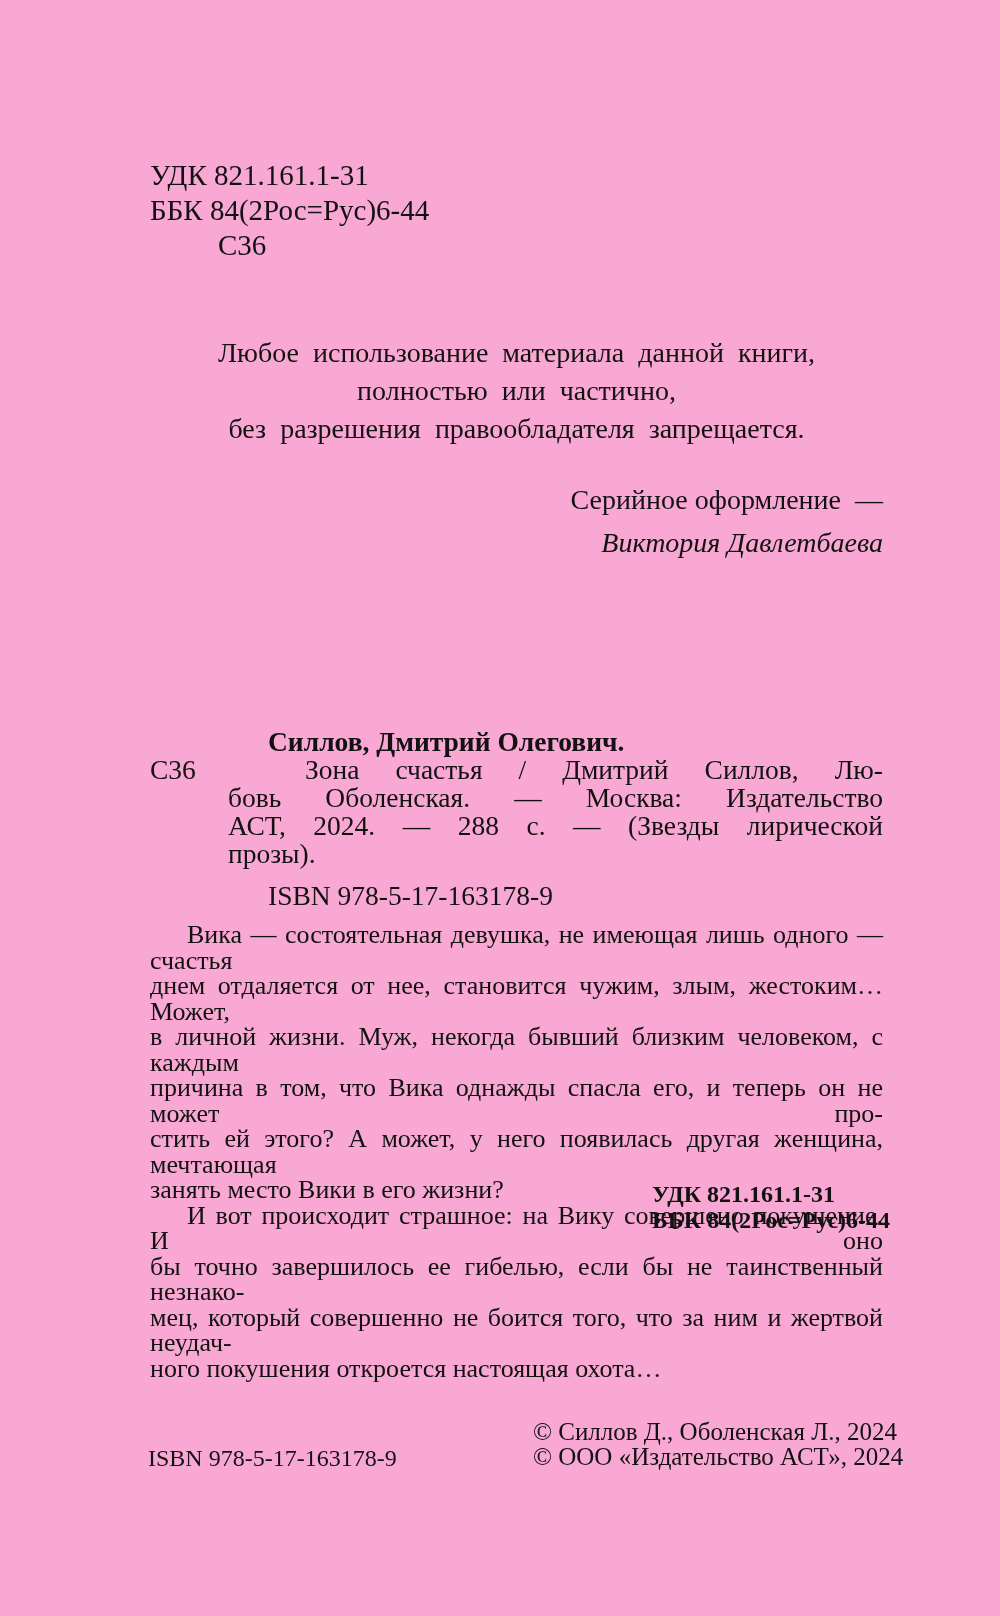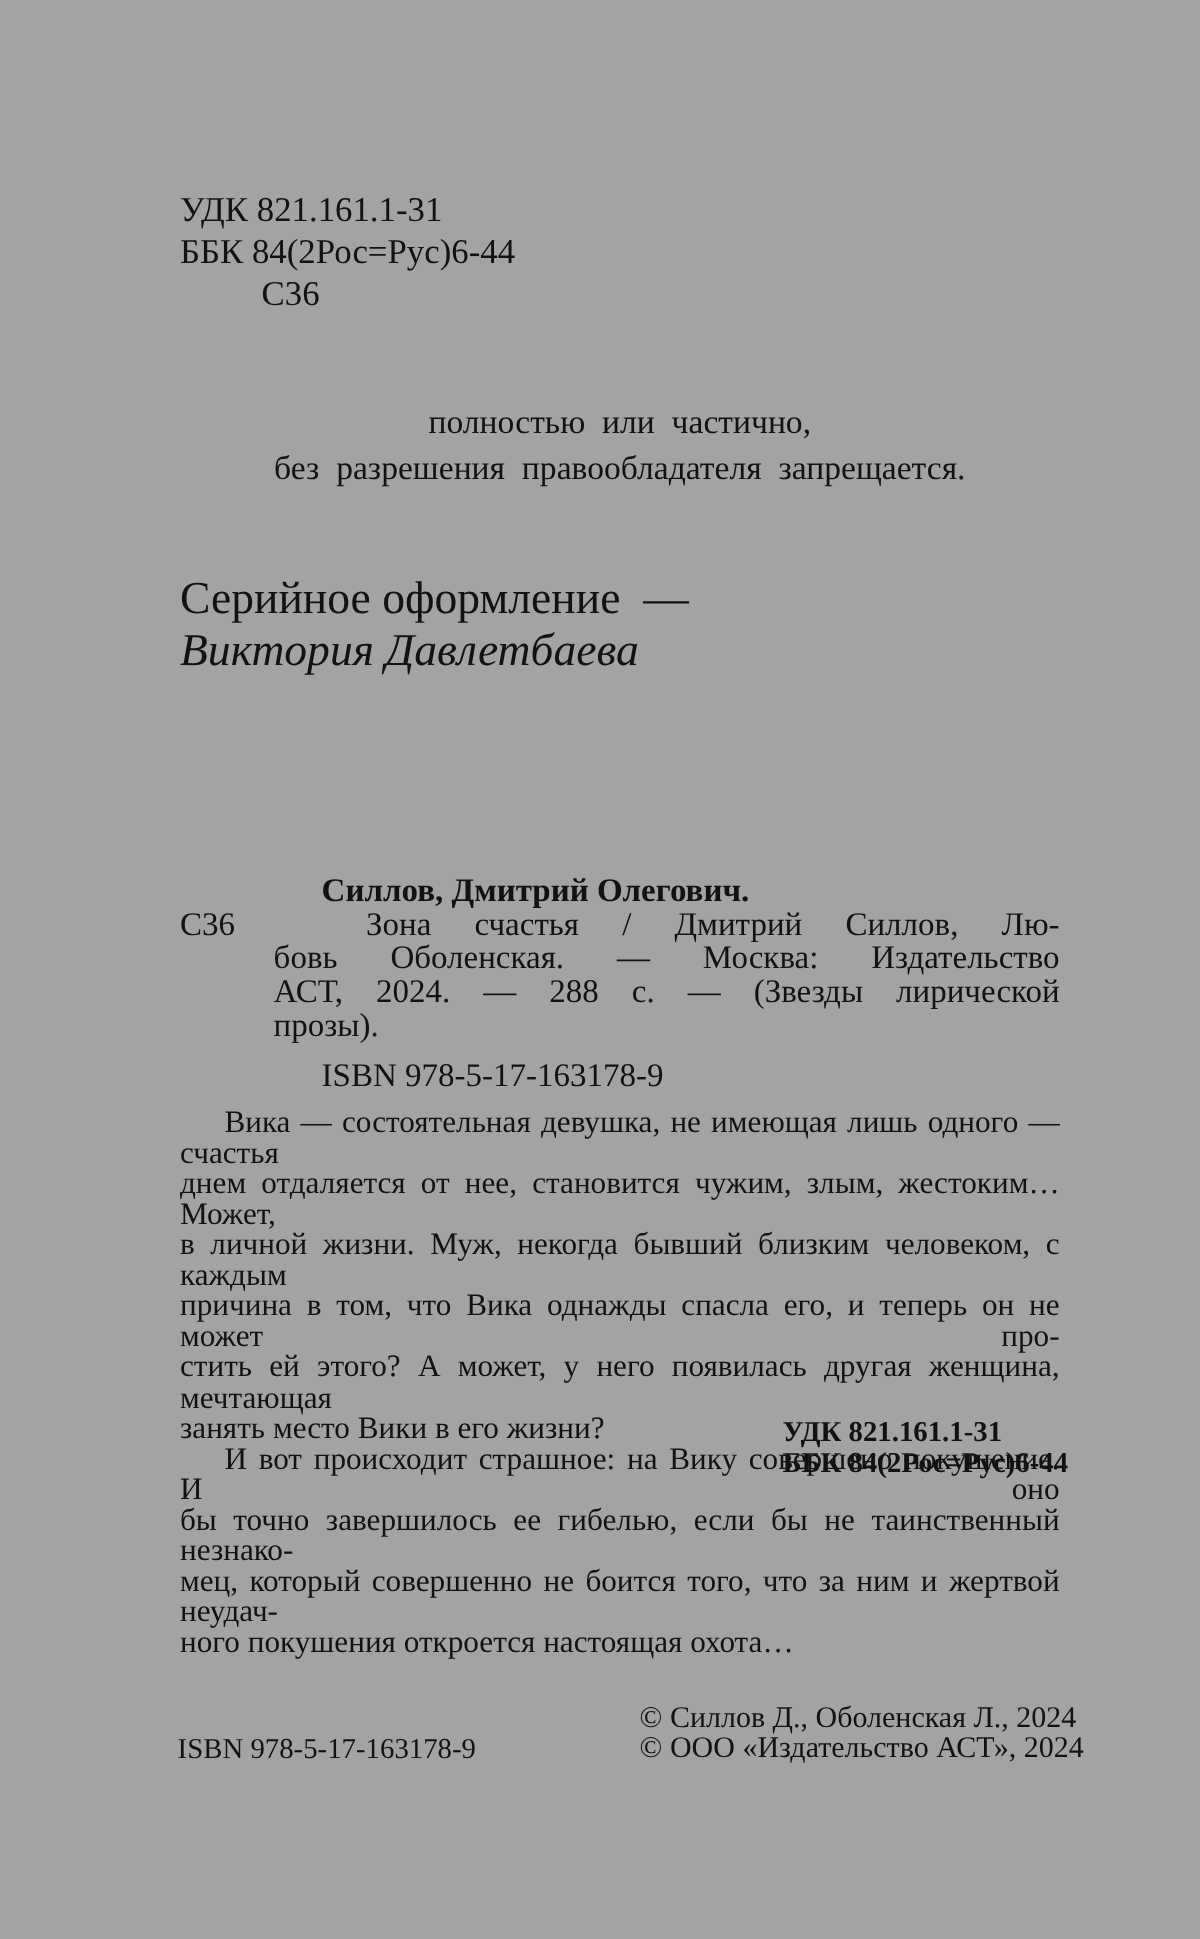--- a/index.html
+++ b/index.html
@@ -1,39 +1,39 @@
 <!DOCTYPE html>
 <html lang="ru"><head>
 <meta charset="utf-8">
 <style>
   html, body { margin: 0; padding: 0; background: #ffffff; }
   .page {
     position: relative;
     width: 1000px;
     height: 1616px;
-    background: #a3a3a3;
+    background: #f9a8d4;
     color: #121212;
     font-family: "Liberation Serif", "DejaVu Serif", serif;
     overflow: hidden;
   }
   .abs { position: absolute; }
 
   
   .top-block { left: 150px; top: 158px; font-size: 29px; line-height: 35px; }
   .top-block .code-line { padding-left: 68px; }
 
   
   .usage-notice {
     left: 150px; top: 334px; width: 733px;
     font-size: 28px; line-height: 38px; word-spacing: 7px;
   }
   .cl > div { text-align: center; }
 
   
-  .series { left: 150px; top: 478px; width: 733px; text-align: left; font-size: 38px; line-height: 43px; }
+  .series { left: 150px; top: 478px; width: 733px; text-align: right; font-size: 28px; line-height: 43px; }
   .series-label { white-space: pre-wrap; }
   .series-designer { font-style: italic; }
 
   
   .catalog { left: 150px; top: 727px; width: 733px; font-size: 27.5px; line-height: 28px; }
   .catalog-code { position: absolute; left: 0; top: 29px; }
   .catalog-body { margin-left: 78px; }
   .catalog-heading { font-weight: bold; line-height: 29px; margin-left: 40px; }
   .jl > div { text-align: justify; text-align-last: justify; }
   .jl > div:last-child { text-align-last: left; }
@@ -56,20 +56,21 @@
 
 <div class="page">
 
   <div class="abs top-block">
     <div>УДК 821.161.1-31</div>
     <div>ББК 84(2Рос=Рус)6-44</div>
     <div class="code-line">С36</div>
   </div>
 
   <div class="abs usage-notice cl">
+      <div>Любое использование материала данной книги,</div>
       <div>полностью или частично,</div>
       <div>без разрешения правообладателя запрещается.</div>
     </div>
 
   <div class="abs series">
     <div class="series-label">Серийное оформление  —</div>
     <div class="series-designer">Виктория Давлетбаева</div>
   </div>
 
   <div class="abs catalog">

